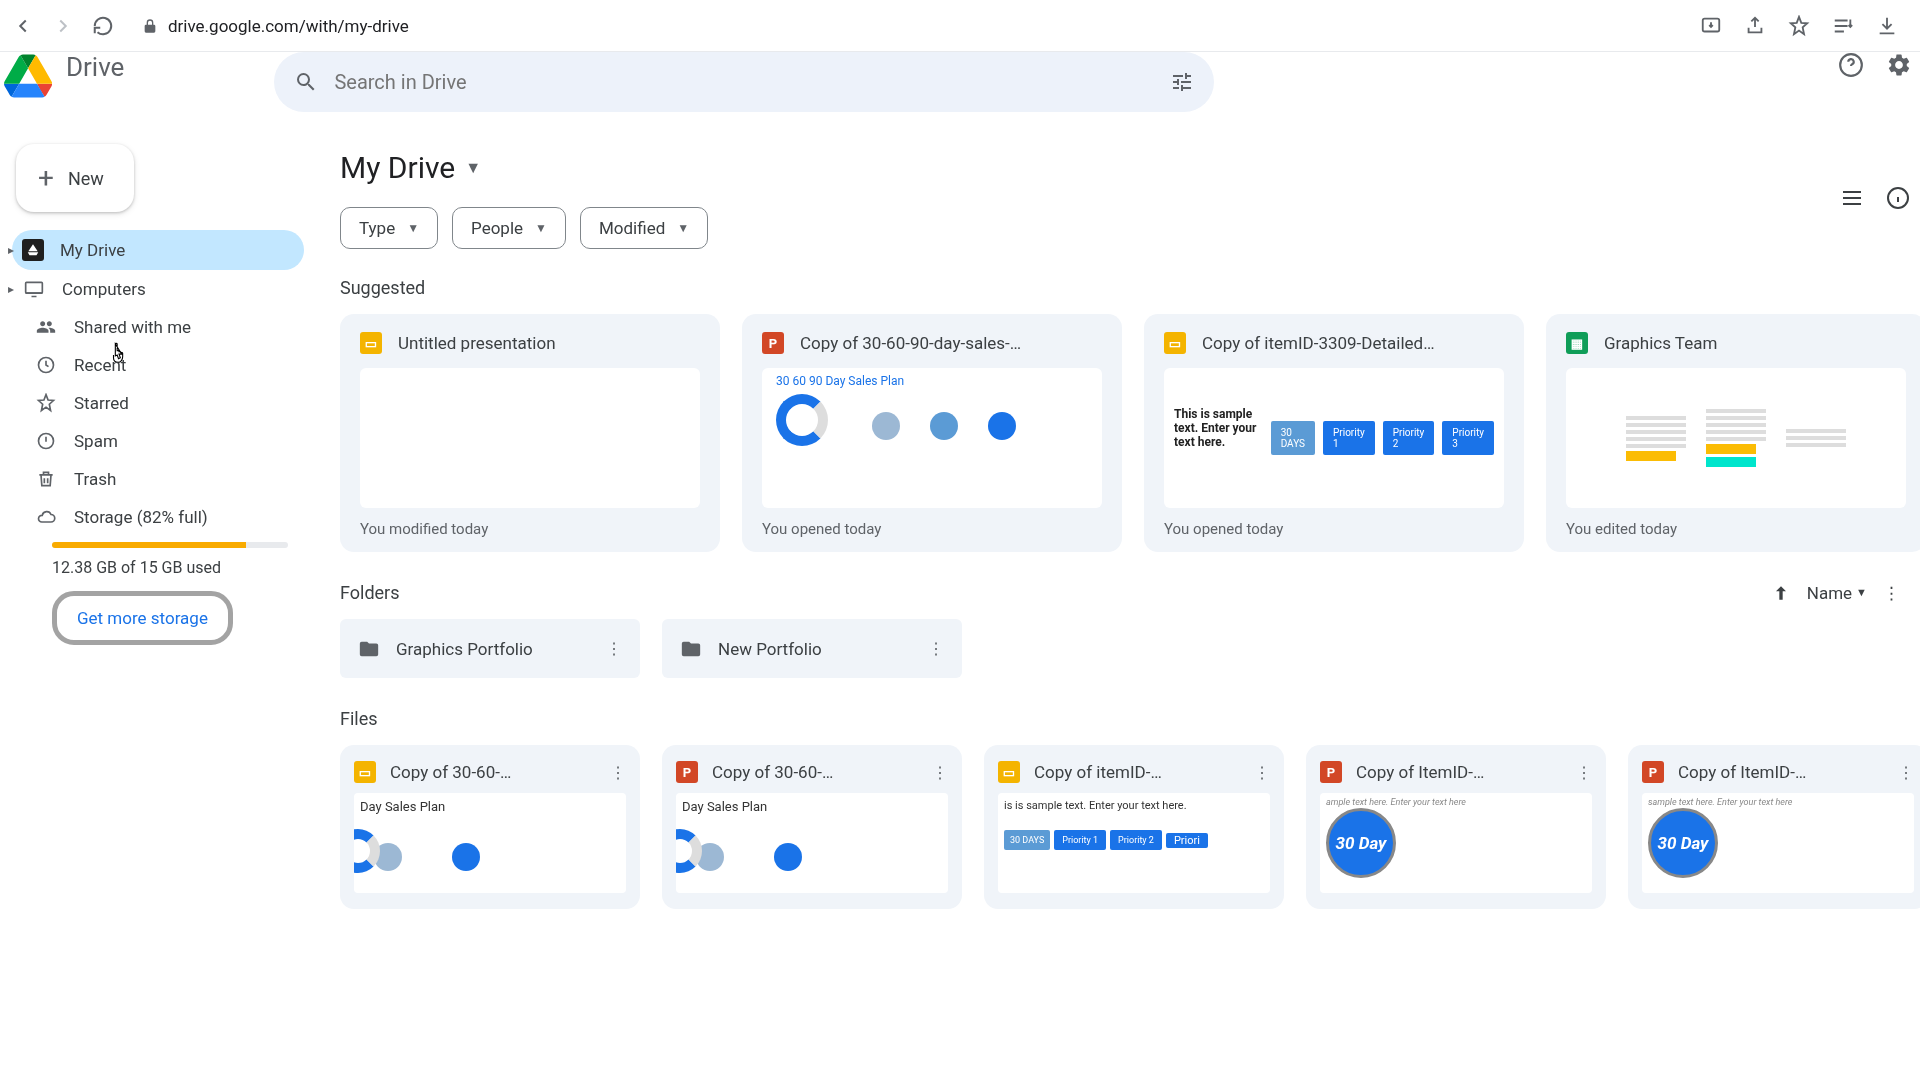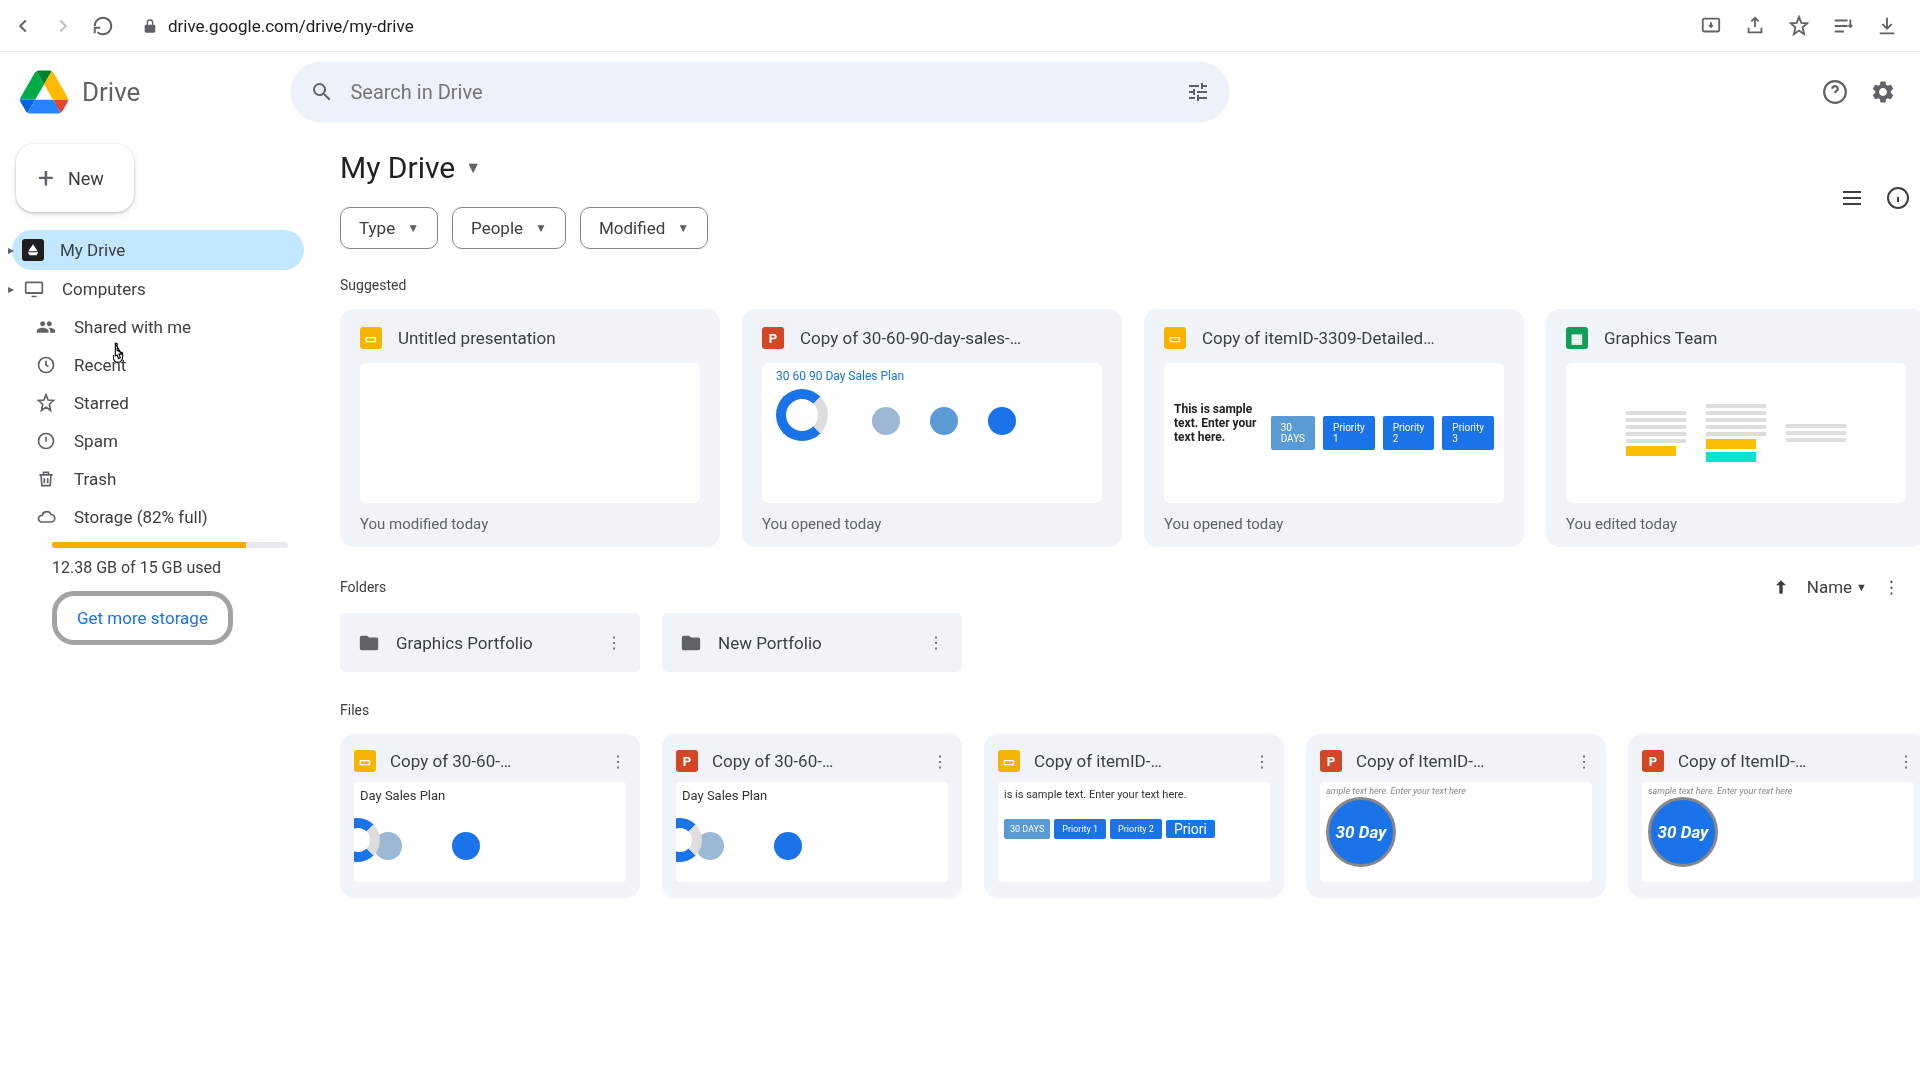--- a/index.html
+++ b/index.html
@@ -8,21 +8,21 @@
 
 .browser-bar { height: 52px; display: flex; align-items: center; padding: 0 12px; gap: 18px; border-bottom: 1px solid #e8eaed; }
 .browser-bar .nav-icon { width: 22px; height: 22px; display:flex; align-items:center; justify-content:center; color:#5f6368; cursor:pointer; }
 .browser-bar .nav-icon.disabled { color: #bdc1c6; }
 .address { flex:1; display:flex; align-items:center; gap:10px; font-size:17px; color:#202124; margin-left:10px;}
 .address .lock { color:#5f6368; }
 .right-icons { display:flex; gap:22px; color:#5f6368; margin-right:10px;}
 .right-icons div { cursor:pointer; }
 
 
-.app-header { height: 80px; display:flex; align-items:center; padding: 0 20px; gap: 10px; }
+.app-header { height: 80px; display:flex; padding: 0 4px; gap: 10px; }
 .drive-logo { width:48px; height:48px; position:relative; }
 .drive-logo svg { width:100%; height:100%; }
 .app-name { font-size: 26px; color:#5f6368; margin-left:4px; margin-right:140px; }
 .search-bar { flex:1; max-width: 940px; height:60px; background:#edf2fa; border-radius:30px; display:flex; align-items:center; padding:0 20px; gap:16px; }
 .search-bar input { border:none; background:transparent; flex:1; font-size:20px; outline:none; color:#5f6368; }
 .search-bar .search-icon, .search-bar .tune-icon { color:#5f6368; }
 .header-right { margin-left:auto; display:flex; gap:22px; color:#5f6368; padding-right:4px;}
 
 
 .main-layout { display:flex; height: calc(100% - 132px); }
@@ -47,21 +47,21 @@
 
 .content { flex:1; padding: 18px 0 0 20px; overflow:hidden; background:#fff; border-top-left-radius:20px;}
 .breadcrumb { display:flex; align-items:center; gap:8px; font-size:30px; color:#202124; margin-bottom:22px; cursor:pointer;}
 .breadcrumb .caret { font-size:16px; color:#5f6368; margin-left:2px;}
 .top-right-actions { position:absolute; right:10px; top:186px; display:flex; gap:22px; color:#3c4043;}
 
 .filter-chips { display:flex; gap:14px; margin-bottom:28px;}
 .chip { display:flex; align-items:center; gap:12px; border:1px solid #80868b; border-radius:10px; padding:10px 18px; font-size:17px; color:#3c4043; cursor:pointer; background:#fff;}
 .chip .caret { font-size:12px; color:#5f6368;}
 
-.section-title { font-size:14px; color:#3c4043; margin-bottom:16px; }
+.section-title { font-size:18px; color:#3c4043; margin-bottom:16px; }
 
 .suggested-row { display:flex; gap:22px; margin-bottom:30px; overflow:hidden;}
 .sugg-card { width:380px; background:#f0f4f9; border-radius:14px; padding:18px 20px 14px; cursor:pointer; flex-shrink:0;}
 .sugg-card .card-head { display:flex; align-items:center; gap:16px; margin-bottom:14px;}
 .sugg-card .title { font-size:17px; color:#3c4043; white-space:nowrap; overflow:hidden; text-overflow:ellipsis; flex:1;}
 .sugg-card .thumb { height:140px; background:#fff; border-radius:6px; margin-bottom:12px; display:flex; align-items:center; justify-content:center; font-size:11px; color:#999; overflow:hidden;}
 .sugg-card .sub { font-size:15px; color:#5f6368;}
 
 .folders-header { display:flex; align-items:center; margin-bottom:16px;}
 .sort-controls { margin-left:auto; display:flex; align-items:center; gap:16px; color:#3c4043; font-size:17px; margin-right:20px;}
@@ -133,21 +133,21 @@
         <path d="M3 12a9 9 0 1 1 3 6.7"></path>
         <path d="M3 20v-6h6"></path>
       </svg>
     </div>
   <div class="address">
     <span class="lock">
         <svg width="16" height="16" viewBox="0 0 24 24" fill="currentColor">
           <path d="M12 2a5 5 0 0 0-5 5v3H6a2 2 0 0 0-2 2v8a2 2 0 0 0 2 2h12a2 2 0 0 0 2-2v-8a2 2 0 0 0-2-2h-1V7a5 5 0 0 0-5-5zm-3 5a3 3 0 1 1 6 0v3H9z"></path>
         </svg>
       </span>
-    <span>drive.google.com/drive/my-drive</span>
+    <span>drive.google.com/with/my-drive</span>
   </div>
   <div class="right-icons">
     <div>
         <svg width="22" height="22" viewBox="0 0 24 24" fill="none" stroke="currentColor" stroke-width="2">
           <rect x="3" y="4" width="18" height="14" rx="2"></rect>
           <path d="M12 8v5m-2-2l2 2 2-2"></path>
         </svg>
       </div>
     <div>
         <svg width="22" height="22" viewBox="0 0 24 24" fill="none" stroke="currentColor" stroke-width="2">
@@ -484,21 +484,21 @@
             <div class="ft-icon ft-slides">▭</div>
             <div class="fname">Copy of itemID-…</div>
             <div class="more">⋮</div>
           </div>
         <div class="thumb thumb-priority" style="padding:6px;">
             <div style="font-size:11px;color:#333;margin-bottom:18px;">is is sample text. Enter your text here.</div>
             <div class="row" style="gap:4px;">
               <div class="tag lt" style="font-size:9px;padding:5px 6px;">30 DAYS</div>
               <div class="tag" style="font-size:9px;padding:5px 8px;">Priority 1</div>
               <div class="tag" style="font-size:9px;padding:5px 8px;">Priority 2</div>
-              <div class="tag" style="font-size:14px;padding:1px 8px;">Priori</div>
+              <div class="tag" style="font-size:11px;padding:1px 8px;">Priori</div>
             </div>
           </div>
       </div>
       <div class="file-card">
         <div class="fhead">
             <div class="ft-icon ft-ppt">P</div>
             <div class="fname">Copy of ItemID-…</div>
             <div class="more">⋮</div>
           </div>
         <div class="thumb thumb-30day">

